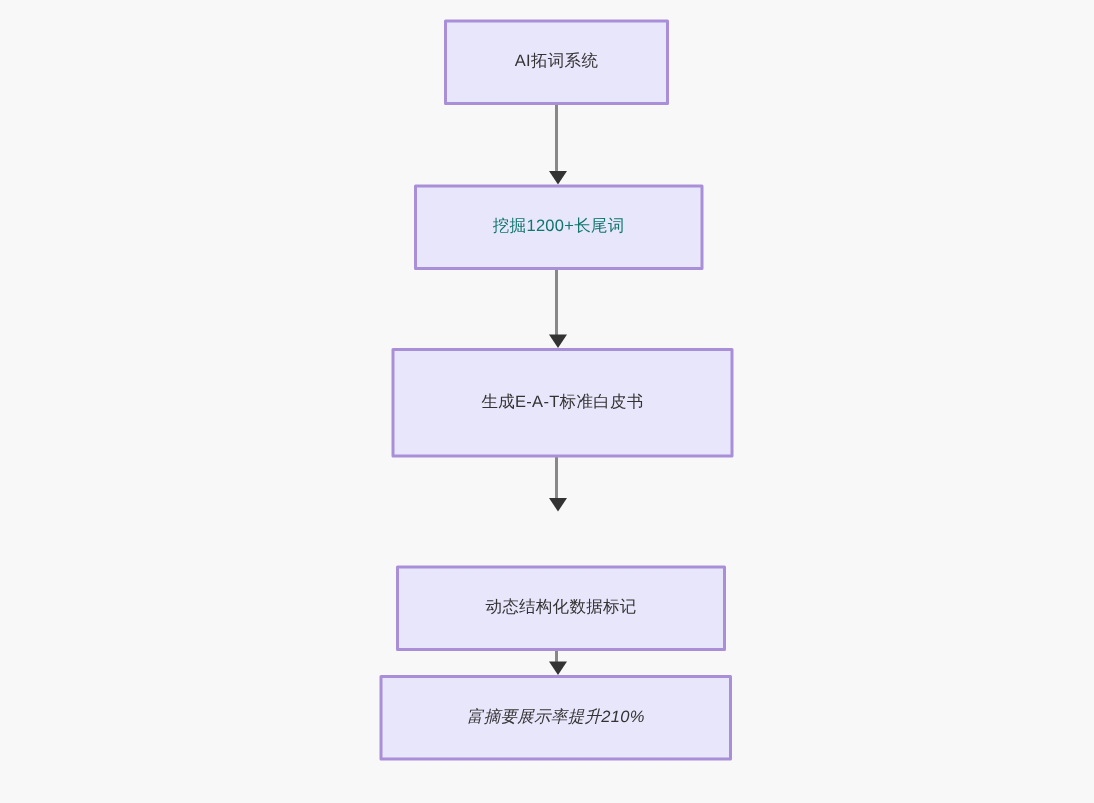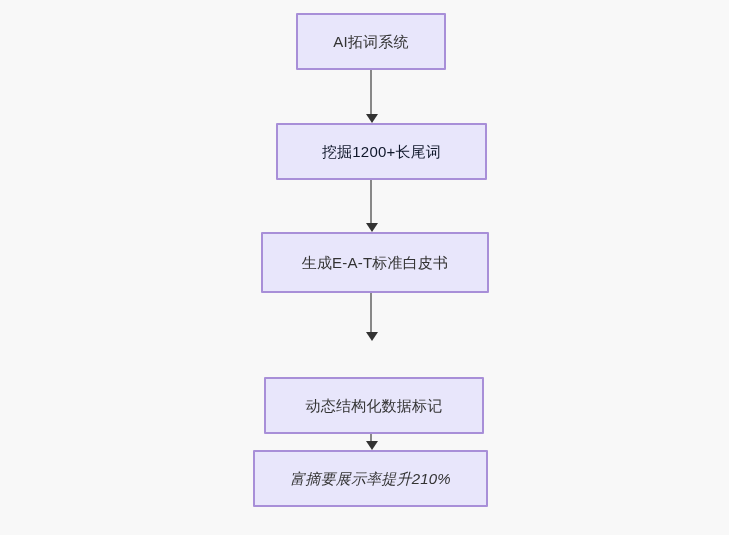--- a/index.html
+++ b/index.html
@@ -22,21 +22,21 @@
   .node {
     position: absolute;
     box-sizing: border-box;
     background: #e8e6fb;
     border: 2px solid #ef4444;
     border-radius: 1px;
     display: flex;
     align-items: center;
     justify-content: center;
     color: #333333;
-    font-size: 15px;
+    font-size: 11px;
     line-height: 1.2;
     letter-spacing: 0.2px;
     white-space: nowrap;
   }
   .edge {
     position: absolute;
     width: 0;
   }
   .edge-line {
     position: absolute;
@@ -73,24 +73,24 @@
     <div class="edge-arrow" style="top: 43px; border-top-color: rgb(51, 51, 51);"></div>
   </div>
   <div class="edge" id="edge-3" style="left: 371px; top: 398px; height: 52px;">
     <div class="edge-line" style="height: 44px; background: rgb(136, 136, 136); left: -1px;"></div>
     <div class="edge-arrow" style="top: 43px; border-top-color: rgb(51, 51, 51);"></div>
   </div>
 
   <div class="node" id="node-0" style="left: 296px; top: 13px; width: 150px; height: 57px; background: rgb(232, 230, 251); border-color: rgb(168, 143, 216); color: rgb(51, 51, 51);">
     <span>AI拓词系统</span>
   </div>
-  <div class="node" id="node-1" style="left: 276px; top: 123px; width: 211px; height: 57px; background: rgb(232, 230, 251); border-color: rgb(168, 143, 216); color: #0f172a;">
+  <div class="node" id="node-1" style="left: 276px; top: 123px; width: 193px; height: 57px; background: rgb(232, 230, 251); border-color: rgb(168, 143, 216); color: #0f766e;">
     <span>挖掘1200+长尾词</span>
   </div>
-  <div class="node" id="node-2" style="left: 261px; top: 232px; width: 228px; height: 61px; background: rgb(232, 230, 251); border-color: rgb(168, 143, 216); color: rgb(51, 51, 51);">
+  <div class="node" id="node-2" style="left: 261px; top: 232px; width: 228px; height: 73px; background: rgb(232, 230, 251); border-color: rgb(168, 143, 216); color: rgb(51, 51, 51);">
     <span>生成E-A-T标准白皮书</span>
   </div>
   <div class="node" id="node-3" style="left: 264px; top: 341px; width: 220px; height: 57px; background: rgb(232, 230, 251); border-color: rgb(168, 143, 216); color: rgb(51, 51, 51); margin-top: 36px;">
     <span>动态结构化数据标记</span>
   </div>
   <div class="node" id="node-4" style="left: 253px; top: 450px; width: 235px; height: 57px; background: rgb(232, 230, 251); border-color: rgb(168, 143, 216); color: rgb(51, 51, 51); font-style: italic;">
     <span>富摘要展示率提升210%</span>
   </div>
 
 </div>

